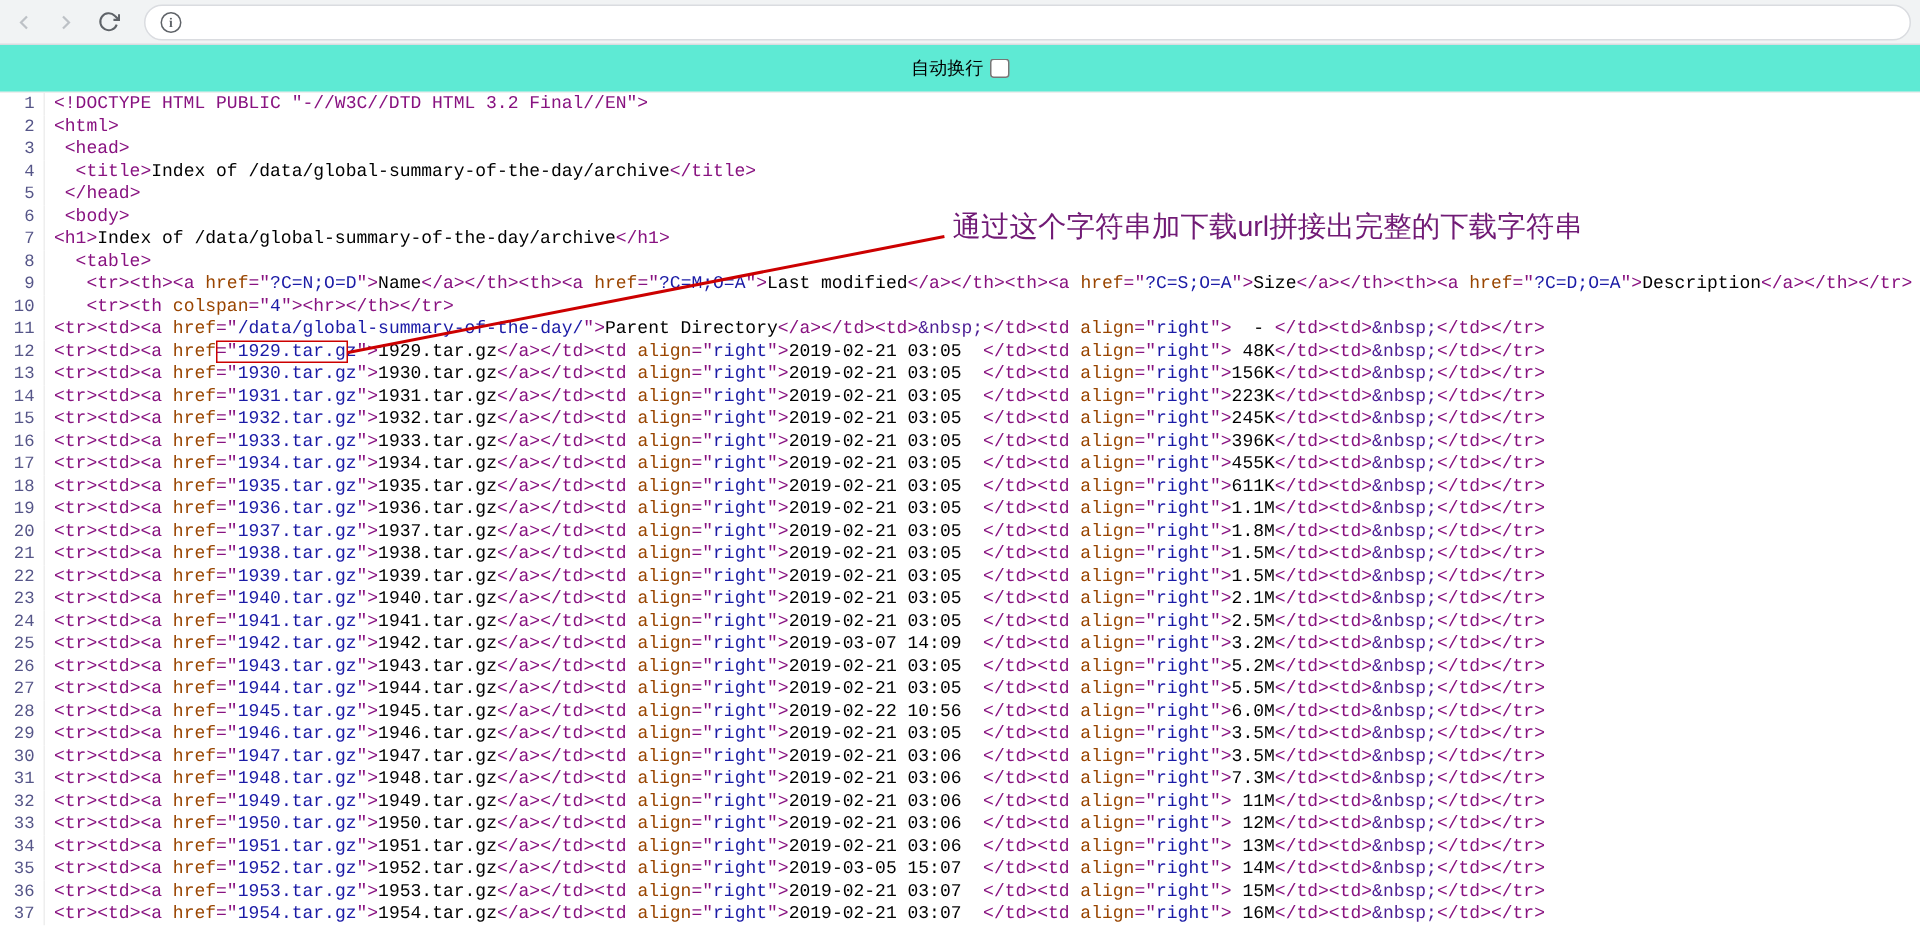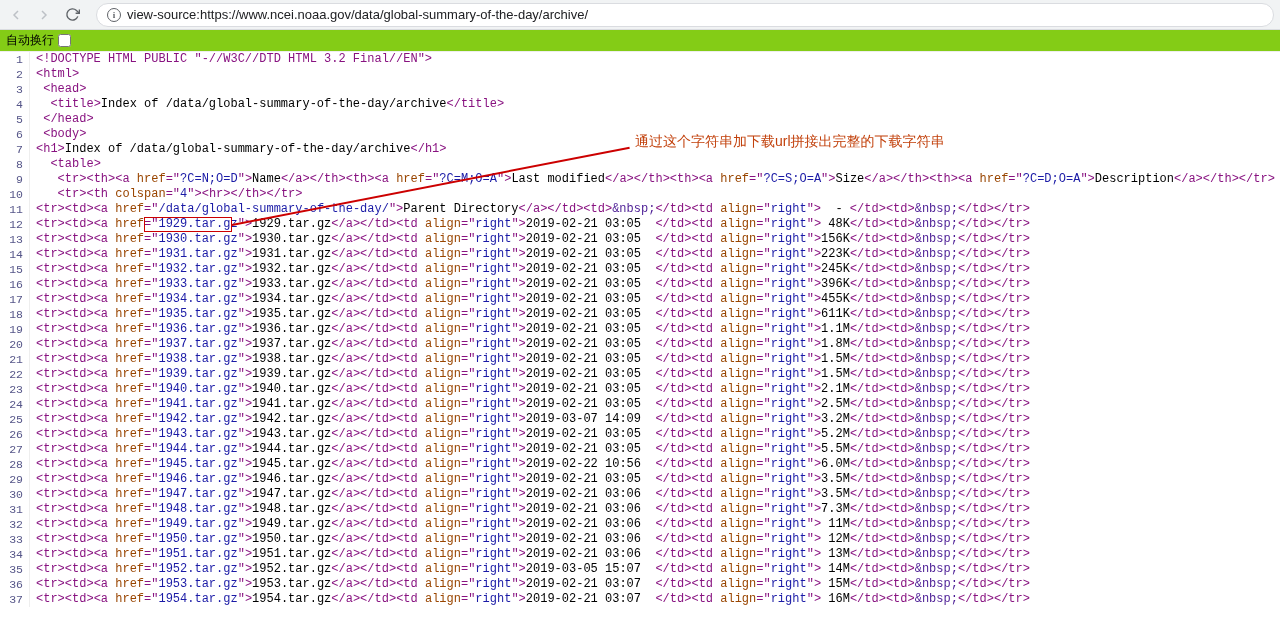--- a/index.html
+++ b/index.html
@@ -3,33 +3,33 @@
 <meta charset="utf-8">
 <style>
 * { margin: 0; padding: 0; box-sizing: border-box; }
 body { font-family: Arial, sans-serif; font-size: 12px; background: #fff; width: 1280px; overflow: hidden; }
 .toolbar { height: 30px; background: #f1f3f4; display: flex; align-items: center; padding: 0 6px; border-bottom: 1px solid #dadce0; gap: 8px; }
 .nav-btn { width: 20px; height: 20px; display: flex; align-items: center; justify-content: center; color: #5f6368; cursor: pointer; }
 .nav-btn.disabled { color: #bdc1c6; }
 .url-bar { flex: 1; background: #fff; border: 1px solid #dadce0; border-radius: 14px; height: 24px; display: flex; align-items: center; padding: 0 10px; margin-left: 6px; }
 .url-icon { width: 14px; height: 14px; margin-right: 6px; color: #5f6368; border: 1.2px solid currentColor; border-radius: 50%; display: flex; align-items: center; justify-content: center; font-size: 9px; font-weight: bold; font-family: serif; }
 .url-text { font-size: 13px; color: #202124; white-space: nowrap; }
-.auto-wrap { height: 22px; display: flex; align-items: center; padding: 0 6px; font-size: 12px; background: #84cc16; border-bottom: 1px solid #eee; gap: 4px; }
+.auto-wrap { height: 32px; display: flex; align-items: center; padding: 0 6px; font-size: 12px; background: #5eead4; border-bottom: 1px solid #eee; gap: 4px; justify-content: center; }
 .auto-wrap input { margin: 0; }
 .source-area { font-family: "Consolas", "Courier New", monospace; font-size: 12px; line-height: 15px; white-space: pre; position: relative; }
 .line { display: flex; }
 .ln { width: 30px; min-width: 30px; text-align: right; padding-right: 6px; color: #558; user-select: none; font-size: 11.5px; border-right: 1px solid #eee; margin-right: 6px; }
 .code { flex: 1; }
 .tag { color: #881280; }
 .attr-name { color: #994500; }
 .attr-val { color: #1a1aa6; }
 .text-node { color: #000; }
 .entity { color: #4c1d95; }
 .highlight-box { position: absolute; border: 1.5px solid #c00; pointer-events: none; }
-.annotation { position: absolute; color: #c2410c; font-family: SimSun, Arial; font-size: 14px; font-weight: normal; pointer-events: none; }
+.annotation { position: absolute; color: #701a75; font-family: SimSun, Arial; font-size: 19px; font-weight: normal; pointer-events: none; }
 .anno-line { position: absolute; width: 340px; height: 1.5px; background: #c00; transform-origin: left center; pointer-events: none; }
 </style>
 </head>
 <body>
 
 <div class="toolbar">
   <div class="nav-btn disabled">
       <svg width="16" height="16" viewBox="0 0 24 24" fill="none" stroke="currentColor" stroke-width="2.2">
         <polyline points="15 18 9 12 15 6"></polyline>
       </svg>
@@ -40,21 +40,20 @@
       </svg>
     </div>
   <div class="nav-btn">
       <svg width="15" height="15" viewBox="0 0 24 24" fill="none" stroke="currentColor" stroke-width="2.2">
         <path d="M23 4v6h-6"></path>
         <path d="M20.49 15a9 9 0 1 1-2.12-9.36L23 10"></path>
       </svg>
     </div>
   <div class="url-bar">
     <div class="url-icon">i</div>
-    <span class="url-text"><span>view-source:</span><span>https://www.ncei.noaa.gov/data/global-summary-of-the-day/archive/</span></span>
   </div>
 </div>
 
 <div class="auto-wrap">
   <span>自动换行</span>
   <input type="checkbox" style="">
 </div>
 
 <div class="source-area" id="source"><div class="line"><span class="ln">1</span><span class="code"><span class="tag">&lt;!DOCTYPE HTML PUBLIC "-//W3C//DTD HTML 3.2 Final//EN"&gt;</span></span></div><div class="line"><span class="ln">2</span><span class="code"><span class="tag">&lt;</span><span class="tag">html</span><span class="tag">&gt;</span></span></div><div class="line"><span class="ln">3</span><span class="code"> <span class="tag">&lt;</span><span class="tag">head</span><span class="tag">&gt;</span></span></div><div class="line"><span class="ln">4</span><span class="code">  <span class="tag">&lt;</span><span class="tag">title</span><span class="tag">&gt;</span><span class="text-node">Index of /data/global-summary-of-the-day/archive</span><span class="tag">&lt;/</span><span class="tag">title</span><span class="tag">&gt;</span></span></div><div class="line"><span class="ln">5</span><span class="code"> <span class="tag">&lt;/</span><span class="tag">head</span><span class="tag">&gt;</span></span></div><div class="line"><span class="ln">6</span><span class="code"> <span class="tag">&lt;</span><span class="tag">body</span><span class="tag">&gt;</span></span></div><div class="line"><span class="ln">7</span><span class="code"><span class="tag">&lt;</span><span class="tag">h1</span><span class="tag">&gt;</span><span class="text-node">Index of /data/global-summary-of-the-day/archive</span><span class="tag">&lt;/</span><span class="tag">h1</span><span class="tag">&gt;</span></span></div><div class="line"><span class="ln">8</span><span class="code">  <span class="tag">&lt;</span><span class="tag">table</span><span class="tag">&gt;</span></span></div><div class="line"><span class="ln">9</span><span class="code">   <span class="tag">&lt;</span><span class="tag">tr</span><span class="tag">&gt;</span><span class="tag">&lt;</span><span class="tag">th</span><span class="tag">&gt;</span><span class="tag">&lt;</span><span class="tag">a</span> <span class="attr-name">href</span><span class="tag">="</span><span class="attr-val">?C=N;O=D</span><span class="tag">"</span><span class="tag">&gt;</span><span class="text-node">Name</span><span class="tag">&lt;/</span><span class="tag">a</span><span class="tag">&gt;</span><span class="tag">&lt;/</span><span class="tag">th</span><span class="tag">&gt;</span><span class="tag">&lt;</span><span class="tag">th</span><span class="tag">&gt;</span><span class="tag">&lt;</span><span class="tag">a</span> <span class="attr-name">href</span><span class="tag">="</span><span class="attr-val">?C=M;O=A</span><span class="tag">"</span><span class="tag">&gt;</span><span class="text-node">Last modified</span><span class="tag">&lt;/</span><span class="tag">a</span><span class="tag">&gt;</span><span class="tag">&lt;/</span><span class="tag">th</span><span class="tag">&gt;</span><span class="tag">&lt;</span><span class="tag">th</span><span class="tag">&gt;</span><span class="tag">&lt;</span><span class="tag">a</span> <span class="attr-name">href</span><span class="tag">="</span><span class="attr-val">?C=S;O=A</span><span class="tag">"</span><span class="tag">&gt;</span><span class="text-node">Size</span><span class="tag">&lt;/</span><span class="tag">a</span><span class="tag">&gt;</span><span class="tag">&lt;/</span><span class="tag">th</span><span class="tag">&gt;</span><span class="tag">&lt;</span><span class="tag">th</span><span class="tag">&gt;</span><span class="tag">&lt;</span><span class="tag">a</span> <span class="attr-name">href</span><span class="tag">="</span><span class="attr-val">?C=D;O=A</span><span class="tag">"</span><span class="tag">&gt;</span><span class="text-node">Description</span><span class="tag">&lt;/</span><span class="tag">a</span><span class="tag">&gt;</span><span class="tag">&lt;/</span><span class="tag">th</span><span class="tag">&gt;</span><span class="tag">&lt;/</span><span class="tag">tr</span><span class="tag">&gt;</span></span></div><div class="line"><span class="ln">10</span><span class="code">   <span class="tag">&lt;</span><span class="tag">tr</span><span class="tag">&gt;</span><span class="tag">&lt;</span><span class="tag">th</span> <span class="attr-name">colspan</span><span class="tag">="</span><span class="attr-val">4</span><span class="tag">"</span><span class="tag">&gt;</span><span class="tag">&lt;</span><span class="tag">hr</span><span class="tag">&gt;</span><span class="tag">&lt;/</span><span class="tag">th</span><span class="tag">&gt;</span><span class="tag">&lt;/</span><span class="tag">tr</span><span class="tag">&gt;</span></span></div><div class="line"><span class="ln">11</span><span class="code"><span class="tag">&lt;</span><span class="tag">tr</span><span class="tag">&gt;</span><span class="tag">&lt;</span><span class="tag">td</span><span class="tag">&gt;</span><span class="tag">&lt;</span><span class="tag">a</span> <span class="attr-name">href</span><span class="tag">="</span><span class="attr-val">/data/global-summary-of-the-day/</span><span class="tag">"</span><span class="tag">&gt;</span><span class="text-node">Parent Directory</span><span class="tag">&lt;/</span><span class="tag">a</span><span class="tag">&gt;</span><span class="tag">&lt;/</span><span class="tag">td</span><span class="tag">&gt;</span><span class="tag">&lt;</span><span class="tag">td</span><span class="tag">&gt;</span><span class="entity">&amp;nbsp;</span><span class="tag">&lt;/</span><span class="tag">td</span><span class="tag">&gt;</span><span class="tag">&lt;</span><span class="tag">td</span> <span class="attr-name">align</span><span class="tag">="</span><span class="attr-val">right</span><span class="tag">"</span><span class="tag">&gt;</span><span class="text-node">  - </span><span class="tag">&lt;/</span><span class="tag">td</span><span class="tag">&gt;</span><span class="tag">&lt;</span><span class="tag">td</span><span class="tag">&gt;</span><span class="entity">&amp;nbsp;</span><span class="tag">&lt;/</span><span class="tag">td</span><span class="tag">&gt;</span><span class="tag">&lt;/</span><span class="tag">tr</span><span class="tag">&gt;</span></span></div><div class="line"><span class="ln">12</span><span class="code"><span class="tag">&lt;</span><span class="tag">tr</span><span class="tag">&gt;</span><span class="tag">&lt;</span><span class="tag">td</span><span class="tag">&gt;</span><span class="tag">&lt;</span><span class="tag">a</span> <span class="attr-name">href</span><span class="tag">="</span><span class="attr-val">1929.tar.gz</span><span class="tag">"</span><span class="tag">&gt;</span><span class="text-node">1929.tar.gz</span><span class="tag">&lt;/</span><span class="tag">a</span><span class="tag">&gt;</span><span class="tag">&lt;/</span><span class="tag">td</span><span class="tag">&gt;</span><span class="tag">&lt;</span><span class="tag">td</span> <span class="attr-name">align</span><span class="tag">="</span><span class="attr-val">right</span><span class="tag">"</span><span class="tag">&gt;</span><span class="text-node">2019-02-21 03:05  </span><span class="tag">&lt;/</span><span class="tag">td</span><span class="tag">&gt;</span><span class="tag">&lt;</span><span class="tag">td</span> <span class="attr-name">align</span><span class="tag">="</span><span class="attr-val">right</span><span class="tag">"</span><span class="tag">&gt;</span><span class="text-node"> 48K</span><span class="tag">&lt;/</span><span class="tag">td</span><span class="tag">&gt;</span><span class="tag">&lt;</span><span class="tag">td</span><span class="tag">&gt;</span><span class="entity">&amp;nbsp;</span><span class="tag">&lt;/</span><span class="tag">td</span><span class="tag">&gt;</span><span class="tag">&lt;/</span><span class="tag">tr</span><span class="tag">&gt;</span></span></div><div class="line"><span class="ln">13</span><span class="code"><span class="tag">&lt;</span><span class="tag">tr</span><span class="tag">&gt;</span><span class="tag">&lt;</span><span class="tag">td</span><span class="tag">&gt;</span><span class="tag">&lt;</span><span class="tag">a</span> <span class="attr-name">href</span><span class="tag">="</span><span class="attr-val">1930.tar.gz</span><span class="tag">"</span><span class="tag">&gt;</span><span class="text-node">1930.tar.gz</span><span class="tag">&lt;/</span><span class="tag">a</span><span class="tag">&gt;</span><span class="tag">&lt;/</span><span class="tag">td</span><span class="tag">&gt;</span><span class="tag">&lt;</span><span class="tag">td</span> <span class="attr-name">align</span><span class="tag">="</span><span class="attr-val">right</span><span class="tag">"</span><span class="tag">&gt;</span><span class="text-node">2019-02-21 03:05  </span><span class="tag">&lt;/</span><span class="tag">td</span><span class="tag">&gt;</span><span class="tag">&lt;</span><span class="tag">td</span> <span class="attr-name">align</span><span class="tag">="</span><span class="attr-val">right</span><span class="tag">"</span><span class="tag">&gt;</span><span class="text-node">156K</span><span class="tag">&lt;/</span><span class="tag">td</span><span class="tag">&gt;</span><span class="tag">&lt;</span><span class="tag">td</span><span class="tag">&gt;</span><span class="entity">&amp;nbsp;</span><span class="tag">&lt;/</span><span class="tag">td</span><span class="tag">&gt;</span><span class="tag">&lt;/</span><span class="tag">tr</span><span class="tag">&gt;</span></span></div><div class="line"><span class="ln">14</span><span class="code"><span class="tag">&lt;</span><span class="tag">tr</span><span class="tag">&gt;</span><span class="tag">&lt;</span><span class="tag">td</span><span class="tag">&gt;</span><span class="tag">&lt;</span><span class="tag">a</span> <span class="attr-name">href</span><span class="tag">="</span><span class="attr-val">1931.tar.gz</span><span class="tag">"</span><span class="tag">&gt;</span><span class="text-node">1931.tar.gz</span><span class="tag">&lt;/</span><span class="tag">a</span><span class="tag">&gt;</span><span class="tag">&lt;/</span><span class="tag">td</span><span class="tag">&gt;</span><span class="tag">&lt;</span><span class="tag">td</span> <span class="attr-name">align</span><span class="tag">="</span><span class="attr-val">right</span><span class="tag">"</span><span class="tag">&gt;</span><span class="text-node">2019-02-21 03:05  </span><span class="tag">&lt;/</span><span class="tag">td</span><span class="tag">&gt;</span><span class="tag">&lt;</span><span class="tag">td</span> <span class="attr-name">align</span><span class="tag">="</span><span class="attr-val">right</span><span class="tag">"</span><span class="tag">&gt;</span><span class="text-node">223K</span><span class="tag">&lt;/</span><span class="tag">td</span><span class="tag">&gt;</span><span class="tag">&lt;</span><span class="tag">td</span><span class="tag">&gt;</span><span class="entity">&amp;nbsp;</span><span class="tag">&lt;/</span><span class="tag">td</span><span class="tag">&gt;</span><span class="tag">&lt;/</span><span class="tag">tr</span><span class="tag">&gt;</span></span></div><div class="line"><span class="ln">15</span><span class="code"><span class="tag">&lt;</span><span class="tag">tr</span><span class="tag">&gt;</span><span class="tag">&lt;</span><span class="tag">td</span><span class="tag">&gt;</span><span class="tag">&lt;</span><span class="tag">a</span> <span class="attr-name">href</span><span class="tag">="</span><span class="attr-val">1932.tar.gz</span><span class="tag">"</span><span class="tag">&gt;</span><span class="text-node">1932.tar.gz</span><span class="tag">&lt;/</span><span class="tag">a</span><span class="tag">&gt;</span><span class="tag">&lt;/</span><span class="tag">td</span><span class="tag">&gt;</span><span class="tag">&lt;</span><span class="tag">td</span> <span class="attr-name">align</span><span class="tag">="</span><span class="attr-val">right</span><span class="tag">"</span><span class="tag">&gt;</span><span class="text-node">2019-02-21 03:05  </span><span class="tag">&lt;/</span><span class="tag">td</span><span class="tag">&gt;</span><span class="tag">&lt;</span><span class="tag">td</span> <span class="attr-name">align</span><span class="tag">="</span><span class="attr-val">right</span><span class="tag">"</span><span class="tag">&gt;</span><span class="text-node">245K</span><span class="tag">&lt;/</span><span class="tag">td</span><span class="tag">&gt;</span><span class="tag">&lt;</span><span class="tag">td</span><span class="tag">&gt;</span><span class="entity">&amp;nbsp;</span><span class="tag">&lt;/</span><span class="tag">td</span><span class="tag">&gt;</span><span class="tag">&lt;/</span><span class="tag">tr</span><span class="tag">&gt;</span></span></div><div class="line"><span class="ln">16</span><span class="code"><span class="tag">&lt;</span><span class="tag">tr</span><span class="tag">&gt;</span><span class="tag">&lt;</span><span class="tag">td</span><span class="tag">&gt;</span><span class="tag">&lt;</span><span class="tag">a</span> <span class="attr-name">href</span><span class="tag">="</span><span class="attr-val">1933.tar.gz</span><span class="tag">"</span><span class="tag">&gt;</span><span class="text-node">1933.tar.gz</span><span class="tag">&lt;/</span><span class="tag">a</span><span class="tag">&gt;</span><span class="tag">&lt;/</span><span class="tag">td</span><span class="tag">&gt;</span><span class="tag">&lt;</span><span class="tag">td</span> <span class="attr-name">align</span><span class="tag">="</span><span class="attr-val">right</span><span class="tag">"</span><span class="tag">&gt;</span><span class="text-node">2019-02-21 03:05  </span><span class="tag">&lt;/</span><span class="tag">td</span><span class="tag">&gt;</span><span class="tag">&lt;</span><span class="tag">td</span> <span class="attr-name">align</span><span class="tag">="</span><span class="attr-val">right</span><span class="tag">"</span><span class="tag">&gt;</span><span class="text-node">396K</span><span class="tag">&lt;/</span><span class="tag">td</span><span class="tag">&gt;</span><span class="tag">&lt;</span><span class="tag">td</span><span class="tag">&gt;</span><span class="entity">&amp;nbsp;</span><span class="tag">&lt;/</span><span class="tag">td</span><span class="tag">&gt;</span><span class="tag">&lt;/</span><span class="tag">tr</span><span class="tag">&gt;</span></span></div><div class="line"><span class="ln">17</span><span class="code"><span class="tag">&lt;</span><span class="tag">tr</span><span class="tag">&gt;</span><span class="tag">&lt;</span><span class="tag">td</span><span class="tag">&gt;</span><span class="tag">&lt;</span><span class="tag">a</span> <span class="attr-name">href</span><span class="tag">="</span><span class="attr-val">1934.tar.gz</span><span class="tag">"</span><span class="tag">&gt;</span><span class="text-node">1934.tar.gz</span><span class="tag">&lt;/</span><span class="tag">a</span><span class="tag">&gt;</span><span class="tag">&lt;/</span><span class="tag">td</span><span class="tag">&gt;</span><span class="tag">&lt;</span><span class="tag">td</span> <span class="attr-name">align</span><span class="tag">="</span><span class="attr-val">right</span><span class="tag">"</span><span class="tag">&gt;</span><span class="text-node">2019-02-21 03:05  </span><span class="tag">&lt;/</span><span class="tag">td</span><span class="tag">&gt;</span><span class="tag">&lt;</span><span class="tag">td</span> <span class="attr-name">align</span><span class="tag">="</span><span class="attr-val">right</span><span class="tag">"</span><span class="tag">&gt;</span><span class="text-node">455K</span><span class="tag">&lt;/</span><span class="tag">td</span><span class="tag">&gt;</span><span class="tag">&lt;</span><span class="tag">td</span><span class="tag">&gt;</span><span class="entity">&amp;nbsp;</span><span class="tag">&lt;/</span><span class="tag">td</span><span class="tag">&gt;</span><span class="tag">&lt;/</span><span class="tag">tr</span><span class="tag">&gt;</span></span></div><div class="line"><span class="ln">18</span><span class="code"><span class="tag">&lt;</span><span class="tag">tr</span><span class="tag">&gt;</span><span class="tag">&lt;</span><span class="tag">td</span><span class="tag">&gt;</span><span class="tag">&lt;</span><span class="tag">a</span> <span class="attr-name">href</span><span class="tag">="</span><span class="attr-val">1935.tar.gz</span><span class="tag">"</span><span class="tag">&gt;</span><span class="text-node">1935.tar.gz</span><span class="tag">&lt;/</span><span class="tag">a</span><span class="tag">&gt;</span><span class="tag">&lt;/</span><span class="tag">td</span><span class="tag">&gt;</span><span class="tag">&lt;</span><span class="tag">td</span> <span class="attr-name">align</span><span class="tag">="</span><span class="attr-val">right</span><span class="tag">"</span><span class="tag">&gt;</span><span class="text-node">2019-02-21 03:05  </span><span class="tag">&lt;/</span><span class="tag">td</span><span class="tag">&gt;</span><span class="tag">&lt;</span><span class="tag">td</span> <span class="attr-name">align</span><span class="tag">="</span><span class="attr-val">right</span><span class="tag">"</span><span class="tag">&gt;</span><span class="text-node">611K</span><span class="tag">&lt;/</span><span class="tag">td</span><span class="tag">&gt;</span><span class="tag">&lt;</span><span class="tag">td</span><span class="tag">&gt;</span><span class="entity">&amp;nbsp;</span><span class="tag">&lt;/</span><span class="tag">td</span><span class="tag">&gt;</span><span class="tag">&lt;/</span><span class="tag">tr</span><span class="tag">&gt;</span></span></div><div class="line"><span class="ln">19</span><span class="code"><span class="tag">&lt;</span><span class="tag">tr</span><span class="tag">&gt;</span><span class="tag">&lt;</span><span class="tag">td</span><span class="tag">&gt;</span><span class="tag">&lt;</span><span class="tag">a</span> <span class="attr-name">href</span><span class="tag">="</span><span class="attr-val">1936.tar.gz</span><span class="tag">"</span><span class="tag">&gt;</span><span class="text-node">1936.tar.gz</span><span class="tag">&lt;/</span><span class="tag">a</span><span class="tag">&gt;</span><span class="tag">&lt;/</span><span class="tag">td</span><span class="tag">&gt;</span><span class="tag">&lt;</span><span class="tag">td</span> <span class="attr-name">align</span><span class="tag">="</span><span class="attr-val">right</span><span class="tag">"</span><span class="tag">&gt;</span><span class="text-node">2019-02-21 03:05  </span><span class="tag">&lt;/</span><span class="tag">td</span><span class="tag">&gt;</span><span class="tag">&lt;</span><span class="tag">td</span> <span class="attr-name">align</span><span class="tag">="</span><span class="attr-val">right</span><span class="tag">"</span><span class="tag">&gt;</span><span class="text-node">1.1M</span><span class="tag">&lt;/</span><span class="tag">td</span><span class="tag">&gt;</span><span class="tag">&lt;</span><span class="tag">td</span><span class="tag">&gt;</span><span class="entity">&amp;nbsp;</span><span class="tag">&lt;/</span><span class="tag">td</span><span class="tag">&gt;</span><span class="tag">&lt;/</span><span class="tag">tr</span><span class="tag">&gt;</span></span></div><div class="line"><span class="ln">20</span><span class="code"><span class="tag">&lt;</span><span class="tag">tr</span><span class="tag">&gt;</span><span class="tag">&lt;</span><span class="tag">td</span><span class="tag">&gt;</span><span class="tag">&lt;</span><span class="tag">a</span> <span class="attr-name">href</span><span class="tag">="</span><span class="attr-val">1937.tar.gz</span><span class="tag">"</span><span class="tag">&gt;</span><span class="text-node">1937.tar.gz</span><span class="tag">&lt;/</span><span class="tag">a</span><span class="tag">&gt;</span><span class="tag">&lt;/</span><span class="tag">td</span><span class="tag">&gt;</span><span class="tag">&lt;</span><span class="tag">td</span> <span class="attr-name">align</span><span class="tag">="</span><span class="attr-val">right</span><span class="tag">"</span><span class="tag">&gt;</span><span class="text-node">2019-02-21 03:05  </span><span class="tag">&lt;/</span><span class="tag">td</span><span class="tag">&gt;</span><span class="tag">&lt;</span><span class="tag">td</span> <span class="attr-name">align</span><span class="tag">="</span><span class="attr-val">right</span><span class="tag">"</span><span class="tag">&gt;</span><span class="text-node">1.8M</span><span class="tag">&lt;/</span><span class="tag">td</span><span class="tag">&gt;</span><span class="tag">&lt;</span><span class="tag">td</span><span class="tag">&gt;</span><span class="entity">&amp;nbsp;</span><span class="tag">&lt;/</span><span class="tag">td</span><span class="tag">&gt;</span><span class="tag">&lt;/</span><span class="tag">tr</span><span class="tag">&gt;</span></span></div><div class="line"><span class="ln">21</span><span class="code"><span class="tag">&lt;</span><span class="tag">tr</span><span class="tag">&gt;</span><span class="tag">&lt;</span><span class="tag">td</span><span class="tag">&gt;</span><span class="tag">&lt;</span><span class="tag">a</span> <span class="attr-name">href</span><span class="tag">="</span><span class="attr-val">1938.tar.gz</span><span class="tag">"</span><span class="tag">&gt;</span><span class="text-node">1938.tar.gz</span><span class="tag">&lt;/</span><span class="tag">a</span><span class="tag">&gt;</span><span class="tag">&lt;/</span><span class="tag">td</span><span class="tag">&gt;</span><span class="tag">&lt;</span><span class="tag">td</span> <span class="attr-name">align</span><span class="tag">="</span><span class="attr-val">right</span><span class="tag">"</span><span class="tag">&gt;</span><span class="text-node">2019-02-21 03:05  </span><span class="tag">&lt;/</span><span class="tag">td</span><span class="tag">&gt;</span><span class="tag">&lt;</span><span class="tag">td</span> <span class="attr-name">align</span><span class="tag">="</span><span class="attr-val">right</span><span class="tag">"</span><span class="tag">&gt;</span><span class="text-node">1.5M</span><span class="tag">&lt;/</span><span class="tag">td</span><span class="tag">&gt;</span><span class="tag">&lt;</span><span class="tag">td</span><span class="tag">&gt;</span><span class="entity">&amp;nbsp;</span><span class="tag">&lt;/</span><span class="tag">td</span><span class="tag">&gt;</span><span class="tag">&lt;/</span><span class="tag">tr</span><span class="tag">&gt;</span></span></div><div class="line"><span class="ln">22</span><span class="code"><span class="tag">&lt;</span><span class="tag">tr</span><span class="tag">&gt;</span><span class="tag">&lt;</span><span class="tag">td</span><span class="tag">&gt;</span><span class="tag">&lt;</span><span class="tag">a</span> <span class="attr-name">href</span><span class="tag">="</span><span class="attr-val">1939.tar.gz</span><span class="tag">"</span><span class="tag">&gt;</span><span class="text-node">1939.tar.gz</span><span class="tag">&lt;/</span><span class="tag">a</span><span class="tag">&gt;</span><span class="tag">&lt;/</span><span class="tag">td</span><span class="tag">&gt;</span><span class="tag">&lt;</span><span class="tag">td</span> <span class="attr-name">align</span><span class="tag">="</span><span class="attr-val">right</span><span class="tag">"</span><span class="tag">&gt;</span><span class="text-node">2019-02-21 03:05  </span><span class="tag">&lt;/</span><span class="tag">td</span><span class="tag">&gt;</span><span class="tag">&lt;</span><span class="tag">td</span> <span class="attr-name">align</span><span class="tag">="</span><span class="attr-val">right</span><span class="tag">"</span><span class="tag">&gt;</span><span class="text-node">1.5M</span><span class="tag">&lt;/</span><span class="tag">td</span><span class="tag">&gt;</span><span class="tag">&lt;</span><span class="tag">td</span><span class="tag">&gt;</span><span class="entity">&amp;nbsp;</span><span class="tag">&lt;/</span><span class="tag">td</span><span class="tag">&gt;</span><span class="tag">&lt;/</span><span class="tag">tr</span><span class="tag">&gt;</span></span></div><div class="line"><span class="ln">23</span><span class="code"><span class="tag">&lt;</span><span class="tag">tr</span><span class="tag">&gt;</span><span class="tag">&lt;</span><span class="tag">td</span><span class="tag">&gt;</span><span class="tag">&lt;</span><span class="tag">a</span> <span class="attr-name">href</span><span class="tag">="</span><span class="attr-val">1940.tar.gz</span><span class="tag">"</span><span class="tag">&gt;</span><span class="text-node">1940.tar.gz</span><span class="tag">&lt;/</span><span class="tag">a</span><span class="tag">&gt;</span><span class="tag">&lt;/</span><span class="tag">td</span><span class="tag">&gt;</span><span class="tag">&lt;</span><span class="tag">td</span> <span class="attr-name">align</span><span class="tag">="</span><span class="attr-val">right</span><span class="tag">"</span><span class="tag">&gt;</span><span class="text-node">2019-02-21 03:05  </span><span class="tag">&lt;/</span><span class="tag">td</span><span class="tag">&gt;</span><span class="tag">&lt;</span><span class="tag">td</span> <span class="attr-name">align</span><span class="tag">="</span><span class="attr-val">right</span><span class="tag">"</span><span class="tag">&gt;</span><span class="text-node">2.1M</span><span class="tag">&lt;/</span><span class="tag">td</span><span class="tag">&gt;</span><span class="tag">&lt;</span><span class="tag">td</span><span class="tag">&gt;</span><span class="entity">&amp;nbsp;</span><span class="tag">&lt;/</span><span class="tag">td</span><span class="tag">&gt;</span><span class="tag">&lt;/</span><span class="tag">tr</span><span class="tag">&gt;</span></span></div><div class="line"><span class="ln">24</span><span class="code"><span class="tag">&lt;</span><span class="tag">tr</span><span class="tag">&gt;</span><span class="tag">&lt;</span><span class="tag">td</span><span class="tag">&gt;</span><span class="tag">&lt;</span><span class="tag">a</span> <span class="attr-name">href</span><span class="tag">="</span><span class="attr-val">1941.tar.gz</span><span class="tag">"</span><span class="tag">&gt;</span><span class="text-node">1941.tar.gz</span><span class="tag">&lt;/</span><span class="tag">a</span><span class="tag">&gt;</span><span class="tag">&lt;/</span><span class="tag">td</span><span class="tag">&gt;</span><span class="tag">&lt;</span><span class="tag">td</span> <span class="attr-name">align</span><span class="tag">="</span><span class="attr-val">right</span><span class="tag">"</span><span class="tag">&gt;</span><span class="text-node">2019-02-21 03:05  </span><span class="tag">&lt;/</span><span class="tag">td</span><span class="tag">&gt;</span><span class="tag">&lt;</span><span class="tag">td</span> <span class="attr-name">align</span><span class="tag">="</span><span class="attr-val">right</span><span class="tag">"</span><span class="tag">&gt;</span><span class="text-node">2.5M</span><span class="tag">&lt;/</span><span class="tag">td</span><span class="tag">&gt;</span><span class="tag">&lt;</span><span class="tag">td</span><span class="tag">&gt;</span><span class="entity">&amp;nbsp;</span><span class="tag">&lt;/</span><span class="tag">td</span><span class="tag">&gt;</span><span class="tag">&lt;/</span><span class="tag">tr</span><span class="tag">&gt;</span></span></div><div class="line"><span class="ln">25</span><span class="code"><span class="tag">&lt;</span><span class="tag">tr</span><span class="tag">&gt;</span><span class="tag">&lt;</span><span class="tag">td</span><span class="tag">&gt;</span><span class="tag">&lt;</span><span class="tag">a</span> <span class="attr-name">href</span><span class="tag">="</span><span class="attr-val">1942.tar.gz</span><span class="tag">"</span><span class="tag">&gt;</span><span class="text-node">1942.tar.gz</span><span class="tag">&lt;/</span><span class="tag">a</span><span class="tag">&gt;</span><span class="tag">&lt;/</span><span class="tag">td</span><span class="tag">&gt;</span><span class="tag">&lt;</span><span class="tag">td</span> <span class="attr-name">align</span><span class="tag">="</span><span class="attr-val">right</span><span class="tag">"</span><span class="tag">&gt;</span><span class="text-node">2019-03-07 14:09  </span><span class="tag">&lt;/</span><span class="tag">td</span><span class="tag">&gt;</span><span class="tag">&lt;</span><span class="tag">td</span> <span class="attr-name">align</span><span class="tag">="</span><span class="attr-val">right</span><span class="tag">"</span><span class="tag">&gt;</span><span class="text-node">3.2M</span><span class="tag">&lt;/</span><span class="tag">td</span><span class="tag">&gt;</span><span class="tag">&lt;</span><span class="tag">td</span><span class="tag">&gt;</span><span class="entity">&amp;nbsp;</span><span class="tag">&lt;/</span><span class="tag">td</span><span class="tag">&gt;</span><span class="tag">&lt;/</span><span class="tag">tr</span><span class="tag">&gt;</span></span></div><div class="line"><span class="ln">26</span><span class="code"><span class="tag">&lt;</span><span class="tag">tr</span><span class="tag">&gt;</span><span class="tag">&lt;</span><span class="tag">td</span><span class="tag">&gt;</span><span class="tag">&lt;</span><span class="tag">a</span> <span class="attr-name">href</span><span class="tag">="</span><span class="attr-val">1943.tar.gz</span><span class="tag">"</span><span class="tag">&gt;</span><span class="text-node">1943.tar.gz</span><span class="tag">&lt;/</span><span class="tag">a</span><span class="tag">&gt;</span><span class="tag">&lt;/</span><span class="tag">td</span><span class="tag">&gt;</span><span class="tag">&lt;</span><span class="tag">td</span> <span class="attr-name">align</span><span class="tag">="</span><span class="attr-val">right</span><span class="tag">"</span><span class="tag">&gt;</span><span class="text-node">2019-02-21 03:05  </span><span class="tag">&lt;/</span><span class="tag">td</span><span class="tag">&gt;</span><span class="tag">&lt;</span><span class="tag">td</span> <span class="attr-name">align</span><span class="tag">="</span><span class="attr-val">right</span><span class="tag">"</span><span class="tag">&gt;</span><span class="text-node">5.2M</span><span class="tag">&lt;/</span><span class="tag">td</span><span class="tag">&gt;</span><span class="tag">&lt;</span><span class="tag">td</span><span class="tag">&gt;</span><span class="entity">&amp;nbsp;</span><span class="tag">&lt;/</span><span class="tag">td</span><span class="tag">&gt;</span><span class="tag">&lt;/</span><span class="tag">tr</span><span class="tag">&gt;</span></span></div><div class="line"><span class="ln">27</span><span class="code"><span class="tag">&lt;</span><span class="tag">tr</span><span class="tag">&gt;</span><span class="tag">&lt;</span><span class="tag">td</span><span class="tag">&gt;</span><span class="tag">&lt;</span><span class="tag">a</span> <span class="attr-name">href</span><span class="tag">="</span><span class="attr-val">1944.tar.gz</span><span class="tag">"</span><span class="tag">&gt;</span><span class="text-node">1944.tar.gz</span><span class="tag">&lt;/</span><span class="tag">a</span><span class="tag">&gt;</span><span class="tag">&lt;/</span><span class="tag">td</span><span class="tag">&gt;</span><span class="tag">&lt;</span><span class="tag">td</span> <span class="attr-name">align</span><span class="tag">="</span><span class="attr-val">right</span><span class="tag">"</span><span class="tag">&gt;</span><span class="text-node">2019-02-21 03:05  </span><span class="tag">&lt;/</span><span class="tag">td</span><span class="tag">&gt;</span><span class="tag">&lt;</span><span class="tag">td</span> <span class="attr-name">align</span><span class="tag">="</span><span class="attr-val">right</span><span class="tag">"</span><span class="tag">&gt;</span><span class="text-node">5.5M</span><span class="tag">&lt;/</span><span class="tag">td</span><span class="tag">&gt;</span><span class="tag">&lt;</span><span class="tag">td</span><span class="tag">&gt;</span><span class="entity">&amp;nbsp;</span><span class="tag">&lt;/</span><span class="tag">td</span><span class="tag">&gt;</span><span class="tag">&lt;/</span><span class="tag">tr</span><span class="tag">&gt;</span></span></div><div class="line"><span class="ln">28</span><span class="code"><span class="tag">&lt;</span><span class="tag">tr</span><span class="tag">&gt;</span><span class="tag">&lt;</span><span class="tag">td</span><span class="tag">&gt;</span><span class="tag">&lt;</span><span class="tag">a</span> <span class="attr-name">href</span><span class="tag">="</span><span class="attr-val">1945.tar.gz</span><span class="tag">"</span><span class="tag">&gt;</span><span class="text-node">1945.tar.gz</span><span class="tag">&lt;/</span><span class="tag">a</span><span class="tag">&gt;</span><span class="tag">&lt;/</span><span class="tag">td</span><span class="tag">&gt;</span><span class="tag">&lt;</span><span class="tag">td</span> <span class="attr-name">align</span><span class="tag">="</span><span class="attr-val">right</span><span class="tag">"</span><span class="tag">&gt;</span><span class="text-node">2019-02-22 10:56  </span><span class="tag">&lt;/</span><span class="tag">td</span><span class="tag">&gt;</span><span class="tag">&lt;</span><span class="tag">td</span> <span class="attr-name">align</span><span class="tag">="</span><span class="attr-val">right</span><span class="tag">"</span><span class="tag">&gt;</span><span class="text-node">6.0M</span><span class="tag">&lt;/</span><span class="tag">td</span><span class="tag">&gt;</span><span class="tag">&lt;</span><span class="tag">td</span><span class="tag">&gt;</span><span class="entity">&amp;nbsp;</span><span class="tag">&lt;/</span><span class="tag">td</span><span class="tag">&gt;</span><span class="tag">&lt;/</span><span class="tag">tr</span><span class="tag">&gt;</span></span></div><div class="line"><span class="ln">29</span><span class="code"><span class="tag">&lt;</span><span class="tag">tr</span><span class="tag">&gt;</span><span class="tag">&lt;</span><span class="tag">td</span><span class="tag">&gt;</span><span class="tag">&lt;</span><span class="tag">a</span> <span class="attr-name">href</span><span class="tag">="</span><span class="attr-val">1946.tar.gz</span><span class="tag">"</span><span class="tag">&gt;</span><span class="text-node">1946.tar.gz</span><span class="tag">&lt;/</span><span class="tag">a</span><span class="tag">&gt;</span><span class="tag">&lt;/</span><span class="tag">td</span><span class="tag">&gt;</span><span class="tag">&lt;</span><span class="tag">td</span> <span class="attr-name">align</span><span class="tag">="</span><span class="attr-val">right</span><span class="tag">"</span><span class="tag">&gt;</span><span class="text-node">2019-02-21 03:05  </span><span class="tag">&lt;/</span><span class="tag">td</span><span class="tag">&gt;</span><span class="tag">&lt;</span><span class="tag">td</span> <span class="attr-name">align</span><span class="tag">="</span><span class="attr-val">right</span><span class="tag">"</span><span class="tag">&gt;</span><span class="text-node">3.5M</span><span class="tag">&lt;/</span><span class="tag">td</span><span class="tag">&gt;</span><span class="tag">&lt;</span><span class="tag">td</span><span class="tag">&gt;</span><span class="entity">&amp;nbsp;</span><span class="tag">&lt;/</span><span class="tag">td</span><span class="tag">&gt;</span><span class="tag">&lt;/</span><span class="tag">tr</span><span class="tag">&gt;</span></span></div><div class="line"><span class="ln">30</span><span class="code"><span class="tag">&lt;</span><span class="tag">tr</span><span class="tag">&gt;</span><span class="tag">&lt;</span><span class="tag">td</span><span class="tag">&gt;</span><span class="tag">&lt;</span><span class="tag">a</span> <span class="attr-name">href</span><span class="tag">="</span><span class="attr-val">1947.tar.gz</span><span class="tag">"</span><span class="tag">&gt;</span><span class="text-node">1947.tar.gz</span><span class="tag">&lt;/</span><span class="tag">a</span><span class="tag">&gt;</span><span class="tag">&lt;/</span><span class="tag">td</span><span class="tag">&gt;</span><span class="tag">&lt;</span><span class="tag">td</span> <span class="attr-name">align</span><span class="tag">="</span><span class="attr-val">right</span><span class="tag">"</span><span class="tag">&gt;</span><span class="text-node">2019-02-21 03:06  </span><span class="tag">&lt;/</span><span class="tag">td</span><span class="tag">&gt;</span><span class="tag">&lt;</span><span class="tag">td</span> <span class="attr-name">align</span><span class="tag">="</span><span class="attr-val">right</span><span class="tag">"</span><span class="tag">&gt;</span><span class="text-node">3.5M</span><span class="tag">&lt;/</span><span class="tag">td</span><span class="tag">&gt;</span><span class="tag">&lt;</span><span class="tag">td</span><span class="tag">&gt;</span><span class="entity">&amp;nbsp;</span><span class="tag">&lt;/</span><span class="tag">td</span><span class="tag">&gt;</span><span class="tag">&lt;/</span><span class="tag">tr</span><span class="tag">&gt;</span></span></div><div class="line"><span class="ln">31</span><span class="code"><span class="tag">&lt;</span><span class="tag">tr</span><span class="tag">&gt;</span><span class="tag">&lt;</span><span class="tag">td</span><span class="tag">&gt;</span><span class="tag">&lt;</span><span class="tag">a</span> <span class="attr-name">href</span><span class="tag">="</span><span class="attr-val">1948.tar.gz</span><span class="tag">"</span><span class="tag">&gt;</span><span class="text-node">1948.tar.gz</span><span class="tag">&lt;/</span><span class="tag">a</span><span class="tag">&gt;</span><span class="tag">&lt;/</span><span class="tag">td</span><span class="tag">&gt;</span><span class="tag">&lt;</span><span class="tag">td</span> <span class="attr-name">align</span><span class="tag">="</span><span class="attr-val">right</span><span class="tag">"</span><span class="tag">&gt;</span><span class="text-node">2019-02-21 03:06  </span><span class="tag">&lt;/</span><span class="tag">td</span><span class="tag">&gt;</span><span class="tag">&lt;</span><span class="tag">td</span> <span class="attr-name">align</span><span class="tag">="</span><span class="attr-val">right</span><span class="tag">"</span><span class="tag">&gt;</span><span class="text-node">7.3M</span><span class="tag">&lt;/</span><span class="tag">td</span><span class="tag">&gt;</span><span class="tag">&lt;</span><span class="tag">td</span><span class="tag">&gt;</span><span class="entity">&amp;nbsp;</span><span class="tag">&lt;/</span><span class="tag">td</span><span class="tag">&gt;</span><span class="tag">&lt;/</span><span class="tag">tr</span><span class="tag">&gt;</span></span></div><div class="line"><span class="ln">32</span><span class="code"><span class="tag">&lt;</span><span class="tag">tr</span><span class="tag">&gt;</span><span class="tag">&lt;</span><span class="tag">td</span><span class="tag">&gt;</span><span class="tag">&lt;</span><span class="tag">a</span> <span class="attr-name">href</span><span class="tag">="</span><span class="attr-val">1949.tar.gz</span><span class="tag">"</span><span class="tag">&gt;</span><span class="text-node">1949.tar.gz</span><span class="tag">&lt;/</span><span class="tag">a</span><span class="tag">&gt;</span><span class="tag">&lt;/</span><span class="tag">td</span><span class="tag">&gt;</span><span class="tag">&lt;</span><span class="tag">td</span> <span class="attr-name">align</span><span class="tag">="</span><span class="attr-val">right</span><span class="tag">"</span><span class="tag">&gt;</span><span class="text-node">2019-02-21 03:06  </span><span class="tag">&lt;/</span><span class="tag">td</span><span class="tag">&gt;</span><span class="tag">&lt;</span><span class="tag">td</span> <span class="attr-name">align</span><span class="tag">="</span><span class="attr-val">right</span><span class="tag">"</span><span class="tag">&gt;</span><span class="text-node"> 11M</span><span class="tag">&lt;/</span><span class="tag">td</span><span class="tag">&gt;</span><span class="tag">&lt;</span><span class="tag">td</span><span class="tag">&gt;</span><span class="entity">&amp;nbsp;</span><span class="tag">&lt;/</span><span class="tag">td</span><span class="tag">&gt;</span><span class="tag">&lt;/</span><span class="tag">tr</span><span class="tag">&gt;</span></span></div><div class="line"><span class="ln">33</span><span class="code"><span class="tag">&lt;</span><span class="tag">tr</span><span class="tag">&gt;</span><span class="tag">&lt;</span><span class="tag">td</span><span class="tag">&gt;</span><span class="tag">&lt;</span><span class="tag">a</span> <span class="attr-name">href</span><span class="tag">="</span><span class="attr-val">1950.tar.gz</span><span class="tag">"</span><span class="tag">&gt;</span><span class="text-node">1950.tar.gz</span><span class="tag">&lt;/</span><span class="tag">a</span><span class="tag">&gt;</span><span class="tag">&lt;/</span><span class="tag">td</span><span class="tag">&gt;</span><span class="tag">&lt;</span><span class="tag">td</span> <span class="attr-name">align</span><span class="tag">="</span><span class="attr-val">right</span><span class="tag">"</span><span class="tag">&gt;</span><span class="text-node">2019-02-21 03:06  </span><span class="tag">&lt;/</span><span class="tag">td</span><span class="tag">&gt;</span><span class="tag">&lt;</span><span class="tag">td</span> <span class="attr-name">align</span><span class="tag">="</span><span class="attr-val">right</span><span class="tag">"</span><span class="tag">&gt;</span><span class="text-node"> 12M</span><span class="tag">&lt;/</span><span class="tag">td</span><span class="tag">&gt;</span><span class="tag">&lt;</span><span class="tag">td</span><span class="tag">&gt;</span><span class="entity">&amp;nbsp;</span><span class="tag">&lt;/</span><span class="tag">td</span><span class="tag">&gt;</span><span class="tag">&lt;/</span><span class="tag">tr</span><span class="tag">&gt;</span></span></div><div class="line"><span class="ln">34</span><span class="code"><span class="tag">&lt;</span><span class="tag">tr</span><span class="tag">&gt;</span><span class="tag">&lt;</span><span class="tag">td</span><span class="tag">&gt;</span><span class="tag">&lt;</span><span class="tag">a</span> <span class="attr-name">href</span><span class="tag">="</span><span class="attr-val">1951.tar.gz</span><span class="tag">"</span><span class="tag">&gt;</span><span class="text-node">1951.tar.gz</span><span class="tag">&lt;/</span><span class="tag">a</span><span class="tag">&gt;</span><span class="tag">&lt;/</span><span class="tag">td</span><span class="tag">&gt;</span><span class="tag">&lt;</span><span class="tag">td</span> <span class="attr-name">align</span><span class="tag">="</span><span class="attr-val">right</span><span class="tag">"</span><span class="tag">&gt;</span><span class="text-node">2019-02-21 03:06  </span><span class="tag">&lt;/</span><span class="tag">td</span><span class="tag">&gt;</span><span class="tag">&lt;</span><span class="tag">td</span> <span class="attr-name">align</span><span class="tag">="</span><span class="attr-val">right</span><span class="tag">"</span><span class="tag">&gt;</span><span class="text-node"> 13M</span><span class="tag">&lt;/</span><span class="tag">td</span><span class="tag">&gt;</span><span class="tag">&lt;</span><span class="tag">td</span><span class="tag">&gt;</span><span class="entity">&amp;nbsp;</span><span class="tag">&lt;/</span><span class="tag">td</span><span class="tag">&gt;</span><span class="tag">&lt;/</span><span class="tag">tr</span><span class="tag">&gt;</span></span></div><div class="line"><span class="ln">35</span><span class="code"><span class="tag">&lt;</span><span class="tag">tr</span><span class="tag">&gt;</span><span class="tag">&lt;</span><span class="tag">td</span><span class="tag">&gt;</span><span class="tag">&lt;</span><span class="tag">a</span> <span class="attr-name">href</span><span class="tag">="</span><span class="attr-val">1952.tar.gz</span><span class="tag">"</span><span class="tag">&gt;</span><span class="text-node">1952.tar.gz</span><span class="tag">&lt;/</span><span class="tag">a</span><span class="tag">&gt;</span><span class="tag">&lt;/</span><span class="tag">td</span><span class="tag">&gt;</span><span class="tag">&lt;</span><span class="tag">td</span> <span class="attr-name">align</span><span class="tag">="</span><span class="attr-val">right</span><span class="tag">"</span><span class="tag">&gt;</span><span class="text-node">2019-03-05 15:07  </span><span class="tag">&lt;/</span><span class="tag">td</span><span class="tag">&gt;</span><span class="tag">&lt;</span><span class="tag">td</span> <span class="attr-name">align</span><span class="tag">="</span><span class="attr-val">right</span><span class="tag">"</span><span class="tag">&gt;</span><span class="text-node"> 14M</span><span class="tag">&lt;/</span><span class="tag">td</span><span class="tag">&gt;</span><span class="tag">&lt;</span><span class="tag">td</span><span class="tag">&gt;</span><span class="entity">&amp;nbsp;</span><span class="tag">&lt;/</span><span class="tag">td</span><span class="tag">&gt;</span><span class="tag">&lt;/</span><span class="tag">tr</span><span class="tag">&gt;</span></span></div><div class="line"><span class="ln">36</span><span class="code"><span class="tag">&lt;</span><span class="tag">tr</span><span class="tag">&gt;</span><span class="tag">&lt;</span><span class="tag">td</span><span class="tag">&gt;</span><span class="tag">&lt;</span><span class="tag">a</span> <span class="attr-name">href</span><span class="tag">="</span><span class="attr-val">1953.tar.gz</span><span class="tag">"</span><span class="tag">&gt;</span><span class="text-node">1953.tar.gz</span><span class="tag">&lt;/</span><span class="tag">a</span><span class="tag">&gt;</span><span class="tag">&lt;/</span><span class="tag">td</span><span class="tag">&gt;</span><span class="tag">&lt;</span><span class="tag">td</span> <span class="attr-name">align</span><span class="tag">="</span><span class="attr-val">right</span><span class="tag">"</span><span class="tag">&gt;</span><span class="text-node">2019-02-21 03:07  </span><span class="tag">&lt;/</span><span class="tag">td</span><span class="tag">&gt;</span><span class="tag">&lt;</span><span class="tag">td</span> <span class="attr-name">align</span><span class="tag">="</span><span class="attr-val">right</span><span class="tag">"</span><span class="tag">&gt;</span><span class="text-node"> 15M</span><span class="tag">&lt;/</span><span class="tag">td</span><span class="tag">&gt;</span><span class="tag">&lt;</span><span class="tag">td</span><span class="tag">&gt;</span><span class="entity">&amp;nbsp;</span><span class="tag">&lt;/</span><span class="tag">td</span><span class="tag">&gt;</span><span class="tag">&lt;/</span><span class="tag">tr</span><span class="tag">&gt;</span></span></div><div class="line"><span class="ln">37</span><span class="code"><span class="tag">&lt;</span><span class="tag">tr</span><span class="tag">&gt;</span><span class="tag">&lt;</span><span class="tag">td</span><span class="tag">&gt;</span><span class="tag">&lt;</span><span class="tag">a</span> <span class="attr-name">href</span><span class="tag">="</span><span class="attr-val">1954.tar.gz</span><span class="tag">"</span><span class="tag">&gt;</span><span class="text-node">1954.tar.gz</span><span class="tag">&lt;/</span><span class="tag">a</span><span class="tag">&gt;</span><span class="tag">&lt;/</span><span class="tag">td</span><span class="tag">&gt;</span><span class="tag">&lt;</span><span class="tag">td</span> <span class="attr-name">align</span><span class="tag">="</span><span class="attr-val">right</span><span class="tag">"</span><span class="tag">&gt;</span><span class="text-node">2019-02-21 03:07  </span><span class="tag">&lt;/</span><span class="tag">td</span><span class="tag">&gt;</span><span class="tag">&lt;</span><span class="tag">td</span> <span class="attr-name">align</span><span class="tag">="</span><span class="attr-val">right</span><span class="tag">"</span><span class="tag">&gt;</span><span class="text-node"> 16M</span><span class="tag">&lt;/</span><span class="tag">td</span><span class="tag">&gt;</span><span class="tag">&lt;</span><span class="tag">td</span><span class="tag">&gt;</span><span class="entity">&amp;nbsp;</span><span class="tag">&lt;/</span><span class="tag">td</span><span class="tag">&gt;</span><span class="tag">&lt;/</span><span class="tag">tr</span><span class="tag">&gt;</span></span></div><div class="highlight-box" style="left: 144px; top: 165px; width: 88px; height: 15px;"></div><div class="annotation" style="left: 635px; top: 82px;">通过这个字符串加下载url拼接出完整的下载字符串</div><div class="anno-line" style="left: 232px; top: 172px; width: 405px; transform: rotate(-11deg);"></div></div>
 

